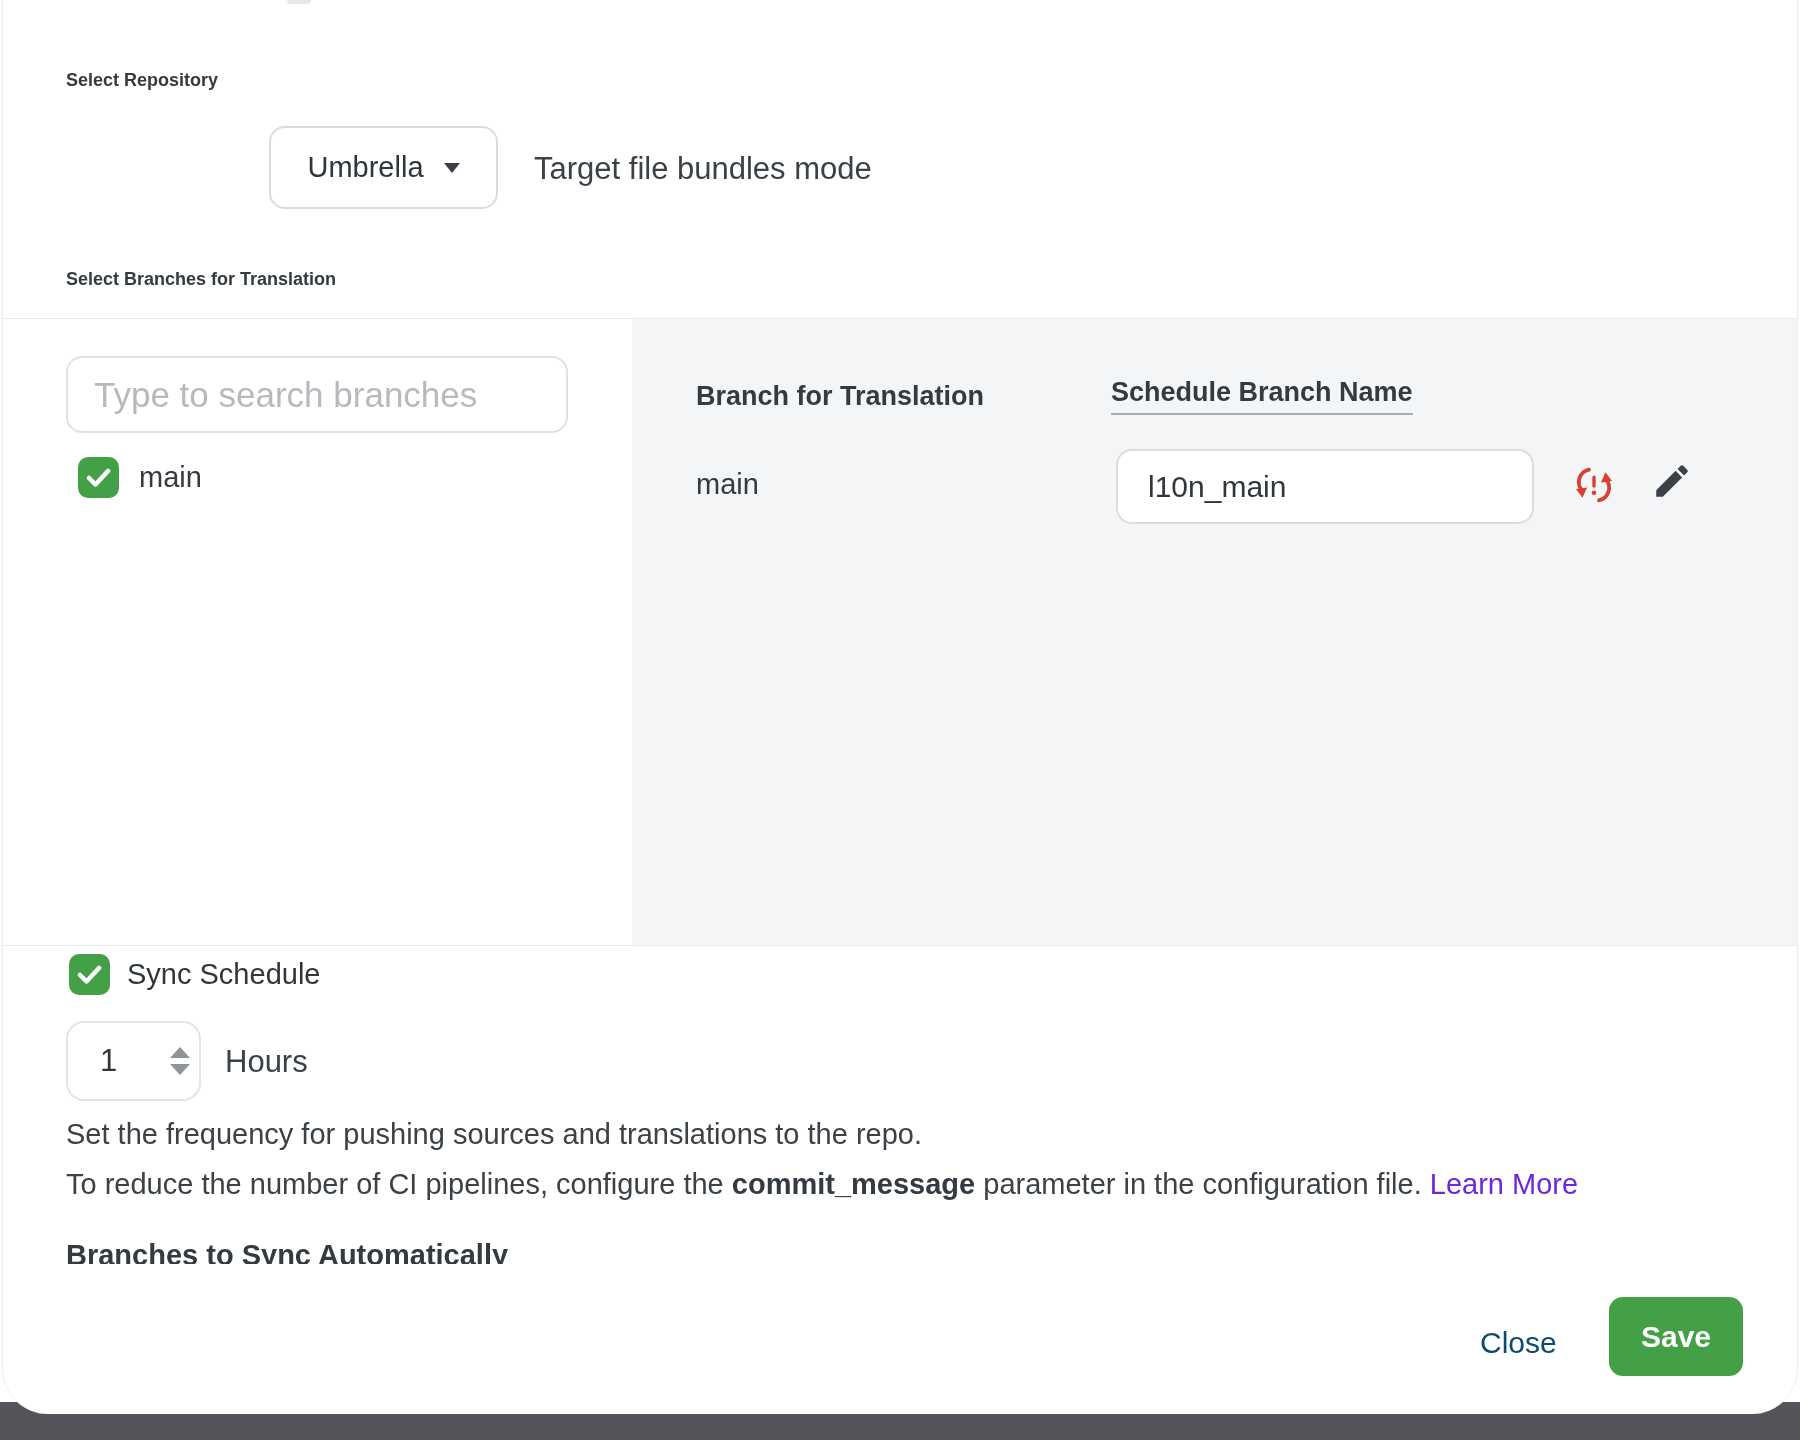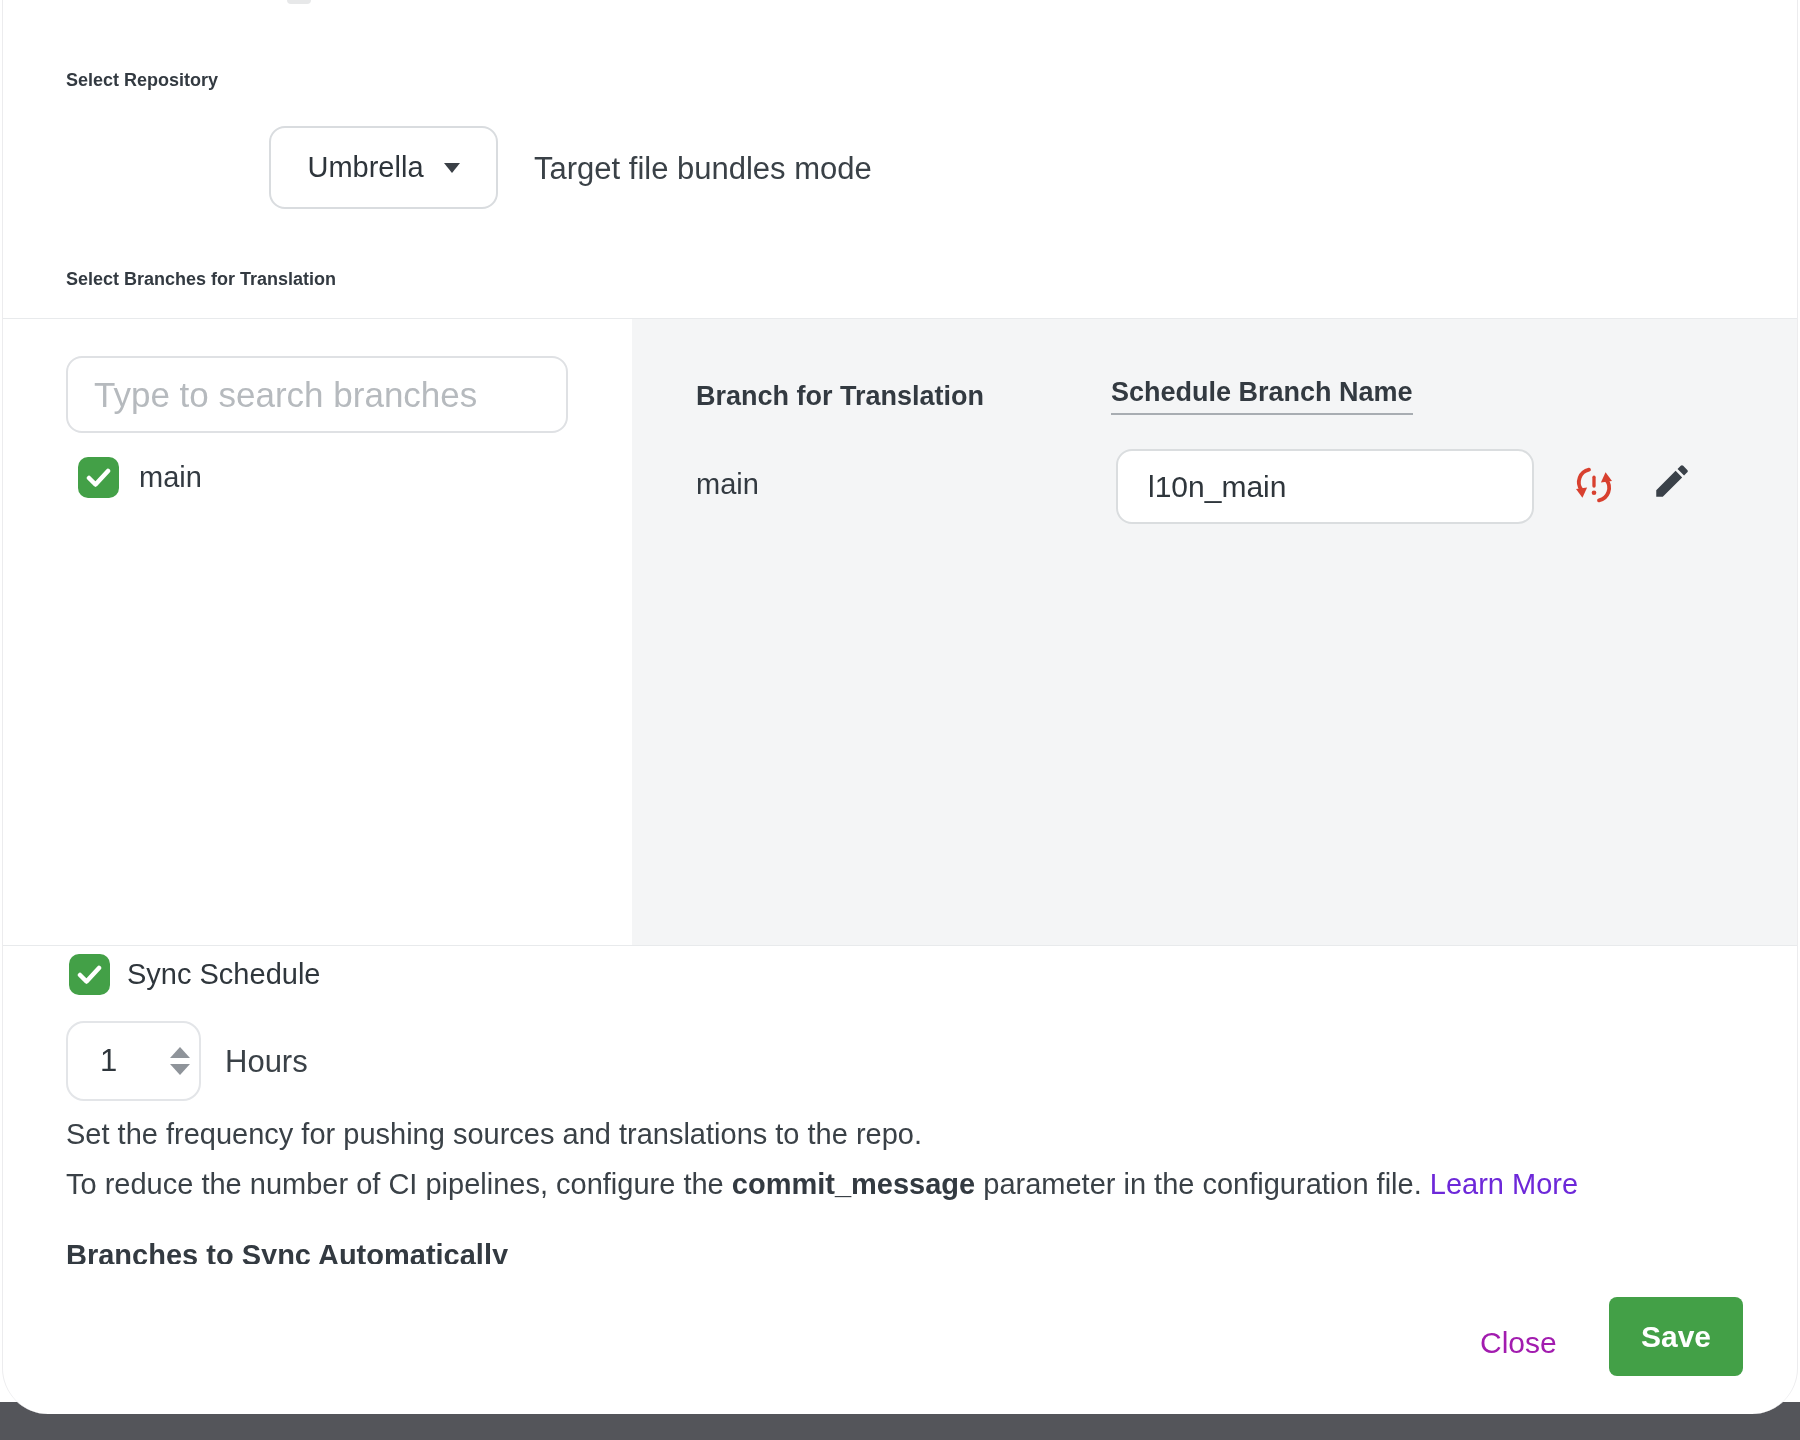--- a/index.html
+++ b/index.html
@@ -94,25 +94,25 @@
   #help2 .code{font-weight:700;color:#333a41;}
   #help2 .learn-more{color:#6d28d9;text-decoration:none;cursor:pointer;}
 
   .branches-label{
     position:absolute;left:63px;top:1240px;font-size:29px;font-weight:700;color:#333a41;
     height:31px;line-height:31px;overflow:hidden;clip-path:inset(0 0 7px 0);
   }
 
   .close-btn{
     position:absolute;left:1463px;top:1318px;background:transparent;border:none;
-    font-family:"Liberation Sans", sans-serif;font-size:30px;color:#a21caf;cursor:pointer;padding:8px 14px;
+    font-family:"Liberation Sans", sans-serif;font-size:30px;color:#0c4a6e;cursor:pointer;padding:8px 14px;
   }
   .save-btn{
     position:absolute;left:1606px;top:1297px;width:134px;height:79px;
-    background:#43a047;border:none;border-radius:8px;
+    background:#43a047;border:none;border-radius:14px;
     font-family:"Liberation Sans", sans-serif;font-size:30px;font-weight:600;color:#ffffff;cursor:pointer;
   }
 </style>
 </head>
 <body>
 
 <div class="backdrop-strip"></div>
 
 <div class="modal">
 

